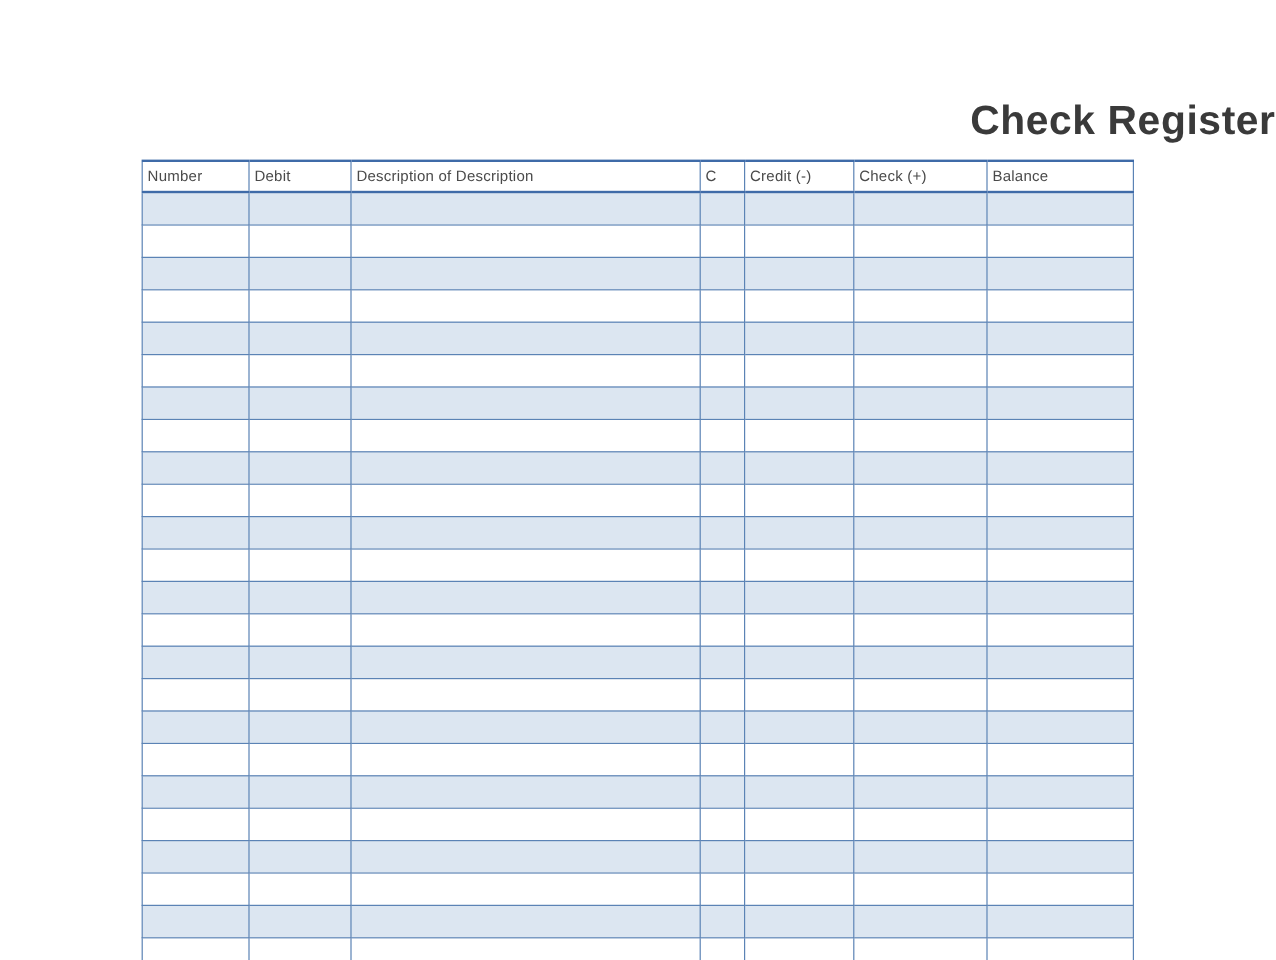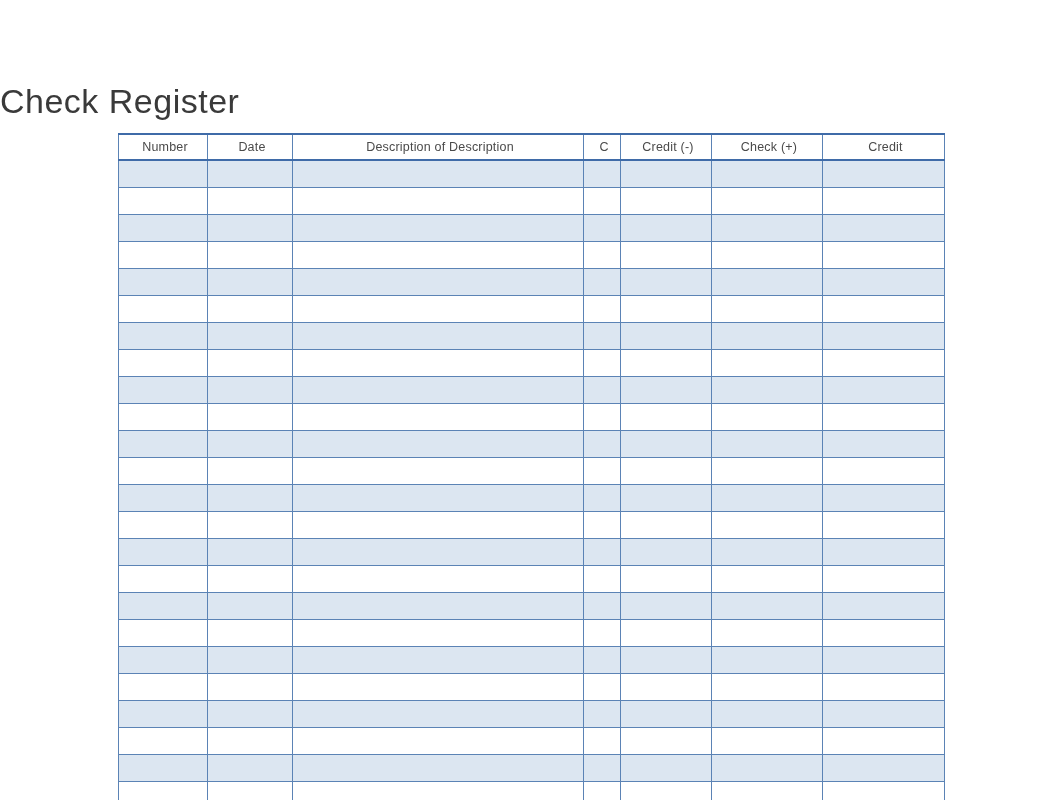--- a/index.html
+++ b/index.html
@@ -17,24 +17,24 @@
     position: relative;
     width: 1063px;
     height: 800px;
     background: #ffffff;
   }
   .doc-title {
     position: absolute;
     top: 82px;
     left: 0;
     width: 1063px;
-    text-align: left;
+    text-align: right;
     font-family: "Liberation Sans", sans-serif;
     font-size: 34px;
-    font-weight: 400;
+    font-weight: 700;
     letter-spacing: 0.5px;
     color: #3a3a3a;
   }
   .register-wrap {
     position: absolute;
     left: 118px;
     top: 133px;
     width: 826px;
   }
   table.register {
@@ -53,21 +53,21 @@
   table.register th,
   table.register td {
     border: 1px solid #5b83b5;
     padding: 0;
     height: 27px;
     box-sizing: border-box;
   }
   table.register thead th {
     height: 26px;
     background: #ffffff;
-    text-align: center;
+    text-align: left;
     vertical-align: middle;
     font-weight: 400;
     font-size: 12.5px;
     color: #4a4a4a;
     padding-left: 4px;
     border-bottom: 2px solid #3f6ba8;
     letter-spacing: 0.2px;
   }
   table.register thead th:first-child {
     border-top: 2px solid #3f6ba8;
@@ -96,26 +96,26 @@
         <col class="c-date">
         <col class="c-desc">
         <col class="c-c">
         <col class="c-debit">
         <col class="c-credit">
         <col class="c-balance">
       </colgroup>
       <thead>
         <tr>
           <th>Number</th>
-          <th>Date</th>
+          <th>Debit</th>
           <th>Description of Description</th>
           <th>C</th>
           <th>Credit   (-)</th>
           <th>Check (+)</th>
-          <th>Credit</th>
+          <th>Balance</th>
         </tr>
       </thead>
       <tbody id="register-body">
           <tr class="shade">
             <td></td>
             <td></td>
             <td></td>
             <td></td>
             <td></td>
             <td></td>

